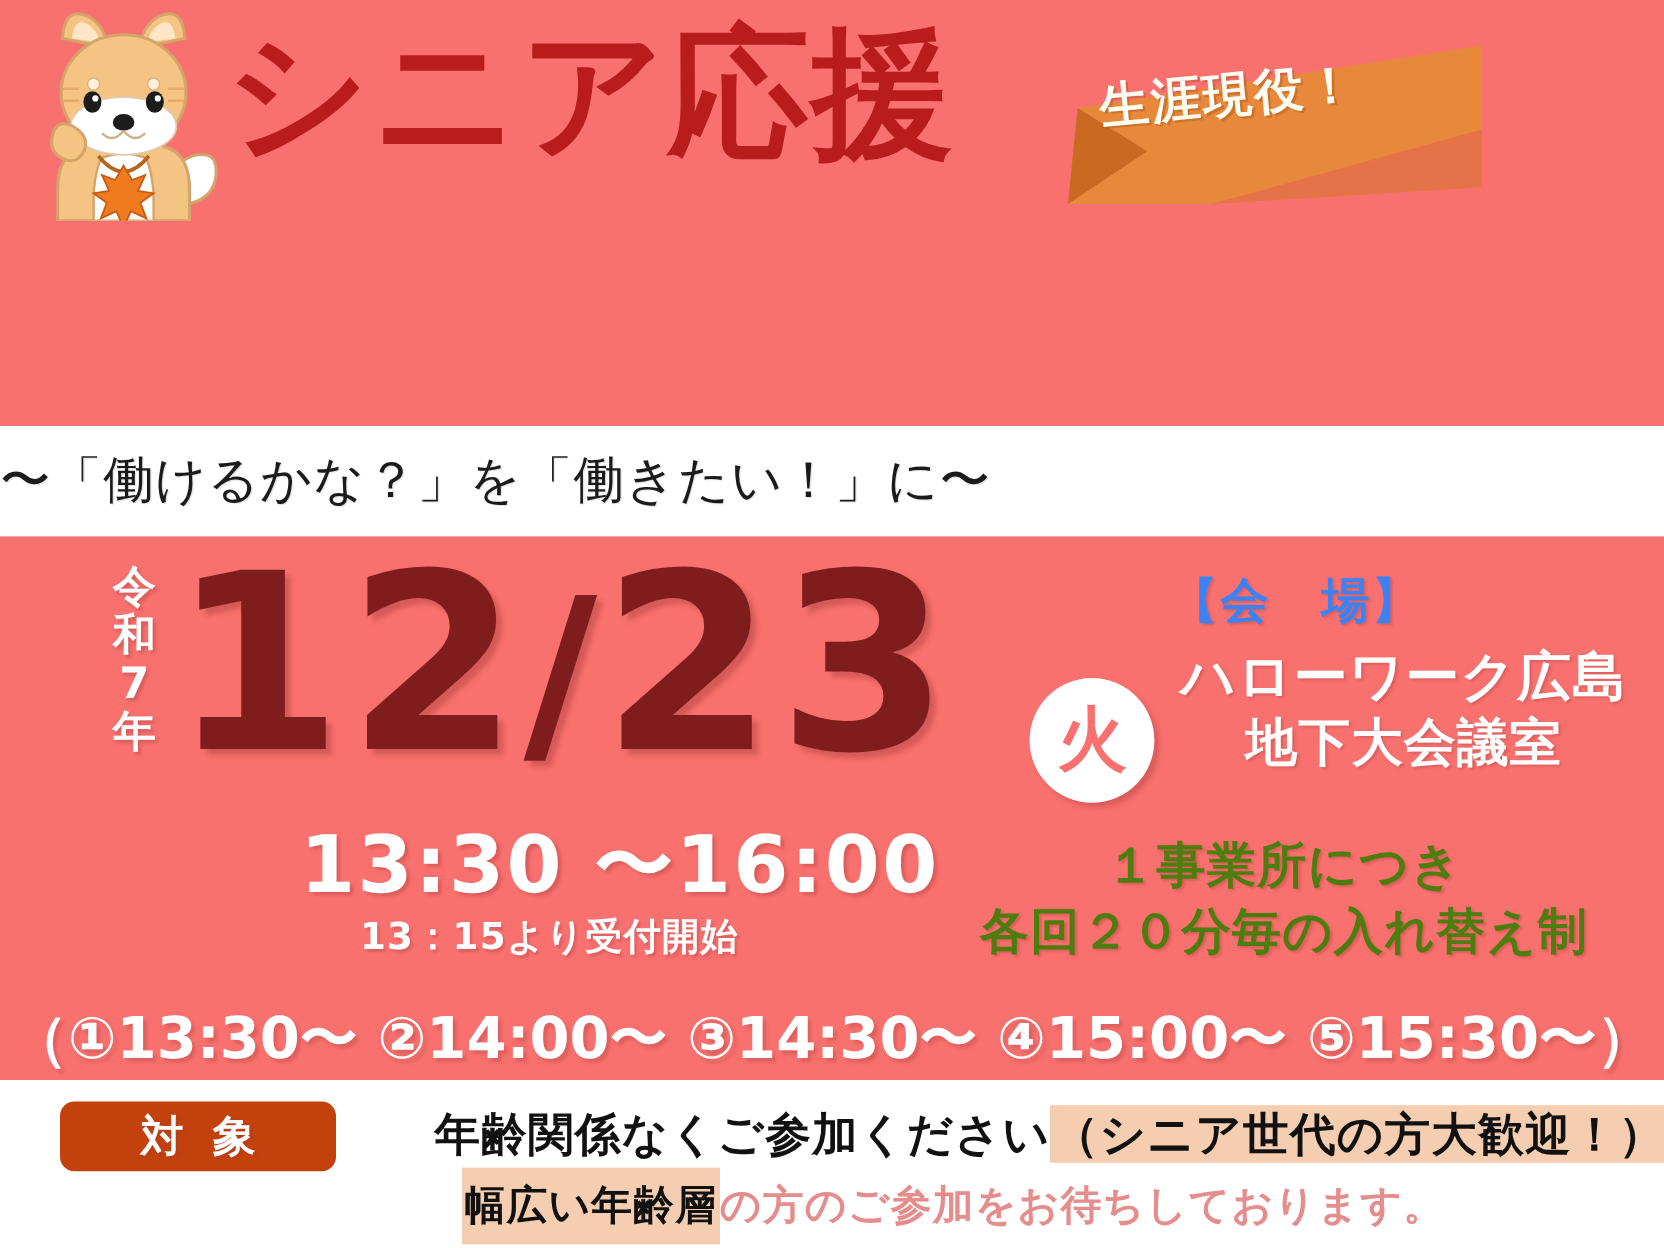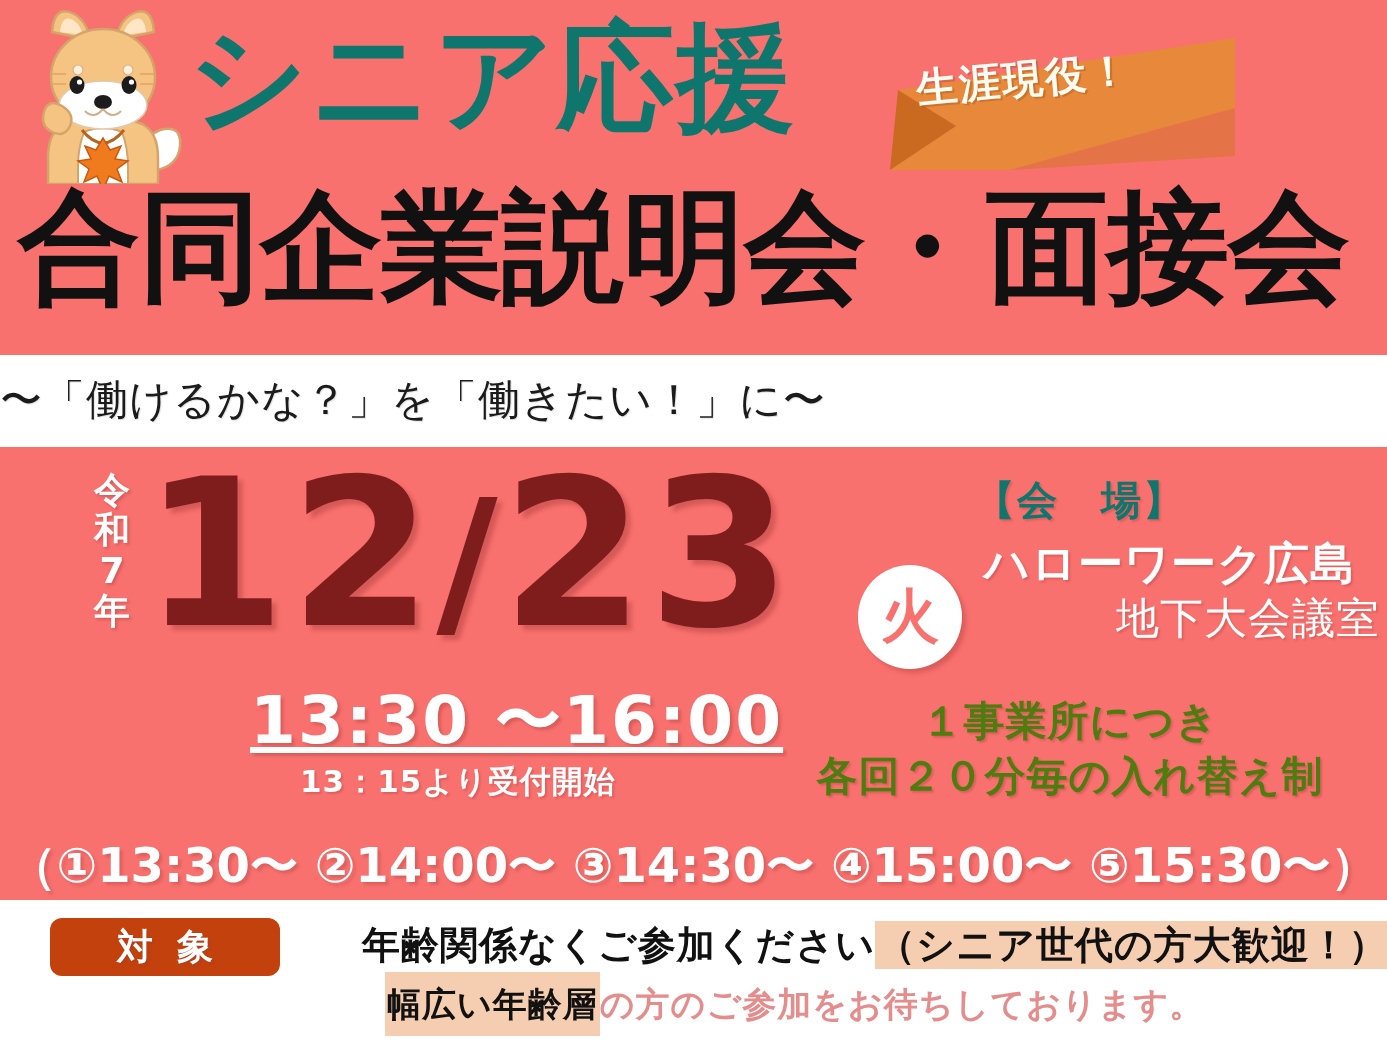--- a/index.html
+++ b/index.html
@@ -32,21 +32,21 @@
   }
 
   
   .mascot{position:absolute;left:22px;top:2px;width:162px;height:182px;}
   .mascot svg{display:block;width:162px;height:182px;}
 
   
   .headline-1{
     position:absolute;left:188px;top:18px;
     font-size:118px;line-height:1;
-    font-weight:bold;color:#0f766e;
+    font-weight:bold;color:#b91c1c;
     letter-spacing:2px;
     white-space:nowrap;
     text-align:center;
   }
   .headline-2{
     position:absolute;left:18px;top:186px;
     font-size:122px;line-height:1;
     font-weight:bold;color:#111111;
     letter-spacing:-1px;
     white-space:nowrap;
@@ -108,53 +108,52 @@
     font-size:58px;font-weight:bold;color:#f9716e;
     box-shadow:4px 4px 4px rgba(160,55,55,.35);
   }
 
   
   .time-main{
     position:absolute;left:250px;top:688px;
     font-size:66px;line-height:1;font-weight:bold;color:#ffffff;
     letter-spacing:2px;white-space:nowrap;
     text-shadow:3px 3px 3px rgba(160,55,55,.35);
-    text-decoration:underline;
   }
   .time-sub{
     position:absolute;left:300px;top:766px;
     font-size:31px;line-height:1;font-weight:bold;color:#ffffff;
     letter-spacing:1px;white-space:nowrap;
     text-shadow:2px 2px 2px rgba(160,55,55,.3);
   }
 
   
   .venue-label{
     position:absolute;left:975px;top:473px;
-    font-size:40px;font-weight:bold;color:#0f766e;
+    font-size:40px;font-weight:bold;color:#3b82f6;
     letter-spacing:2px;white-space:nowrap;
     text-shadow:2px 2px 2px rgba(160,55,55,.3);
   }
   .venue-name-wrap{
     position:absolute;left:960px;top:534px;width:420px;text-align:center;
   }
   .venue-name{
     display:inline-block;position:relative;
     font-size:45px;font-weight:bold;color:#ffffff;
     letter-spacing:1px;white-space:nowrap;
     text-shadow:2px 2px 2px rgba(160,55,55,.3);
     padding:0 4px;
   }
   .venue-name::before{
     content:"";position:absolute;left:0;right:0;bottom:2px;height:16px;
     background:#e8932f;z-index:-1;
   }
   .venue-room{
-    position:absolute;left:960px;top:590px;width:420px;text-align:right;
-    font-size:43px;font-weight:normal;color:#ffffff;
+    position:absolute;left:960px;top:590px;width:420px;text-align:center;
+    font-size:43px;font-weight:bold;color:#ffffff;
     letter-spacing:1px;white-space:nowrap;
     text-shadow:2px 2px 2px rgba(160,55,55,.3);
   }
 
   
   .rotate-note{
     position:absolute;left:760px;top:694px;width:620px;
     text-align:center;
     font-size:41px;line-height:1.34;font-weight:bold;color:#4d7c0f;
     letter-spacing:1px;
@@ -244,21 +243,20 @@
 
       <ellipse cx="81" cy="100" rx="9" ry="7" fill="#1c1c1c"></ellipse>
 
       <path d="M81 107 q-9 11 -18 2 M81 107 q9 11 18 2" fill="none" stroke="#cfb08c" stroke-width="2"></path>
 
       <path d="M40 104 q-14 -8 -18 6 q-4 14 8 20 q12 6 18 -6 q5 -12 -8 -20 z" fill="#f5c483" stroke="#d4a46a" stroke-width="2.5"></path>
     </svg>
   </div>
 
   <div class="headline-1">シニア応援</div>
-  <div class="headline-2">合同企業説明会・面接会</div>
 
   <div class="ribbon">
     <svg width="345" height="132" viewBox="0 0 345 132" xmlns="http://www.w3.org/2000/svg">
       <polygon points="8,52 345,0 345,70 120,132 0,132 66,88" fill="#e8883a"></polygon>
       <polygon points="8,52 66,88 0,132" fill="#c96a20"></polygon>
       <polygon points="345,70 120,132 345,118" fill="#d4762a" opacity="0.55"></polygon>
     </svg>
     <div class="ribbon-text">生涯現役！</div>
   </div>
 

